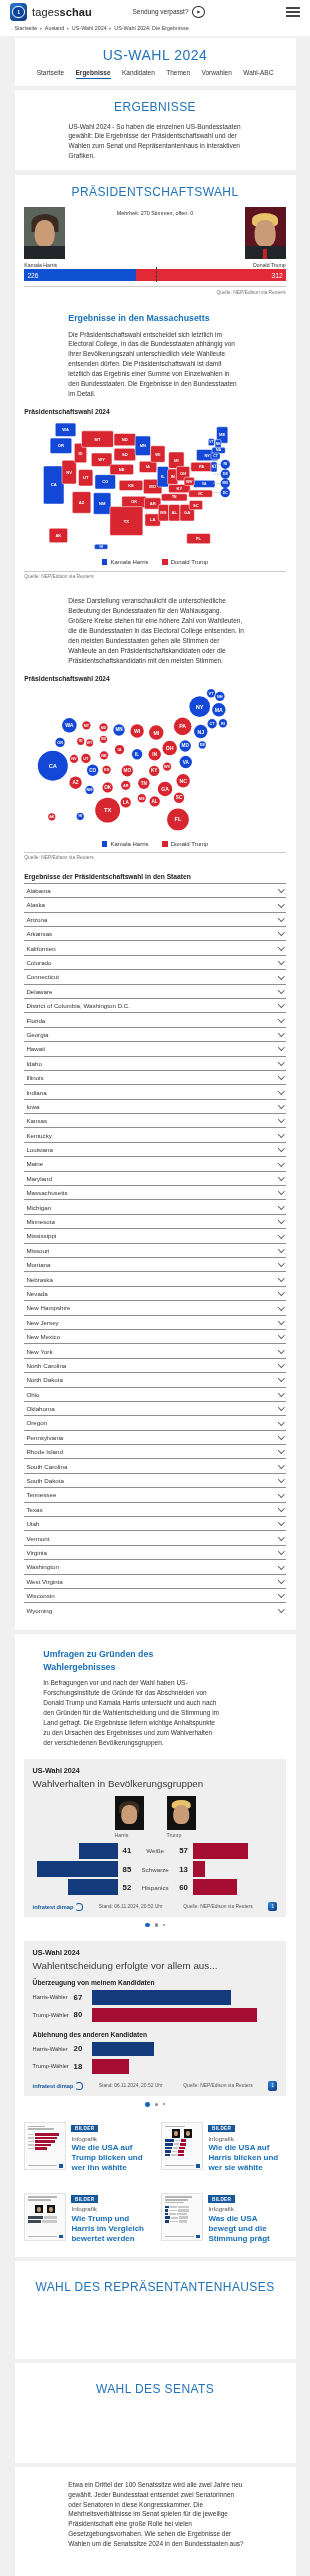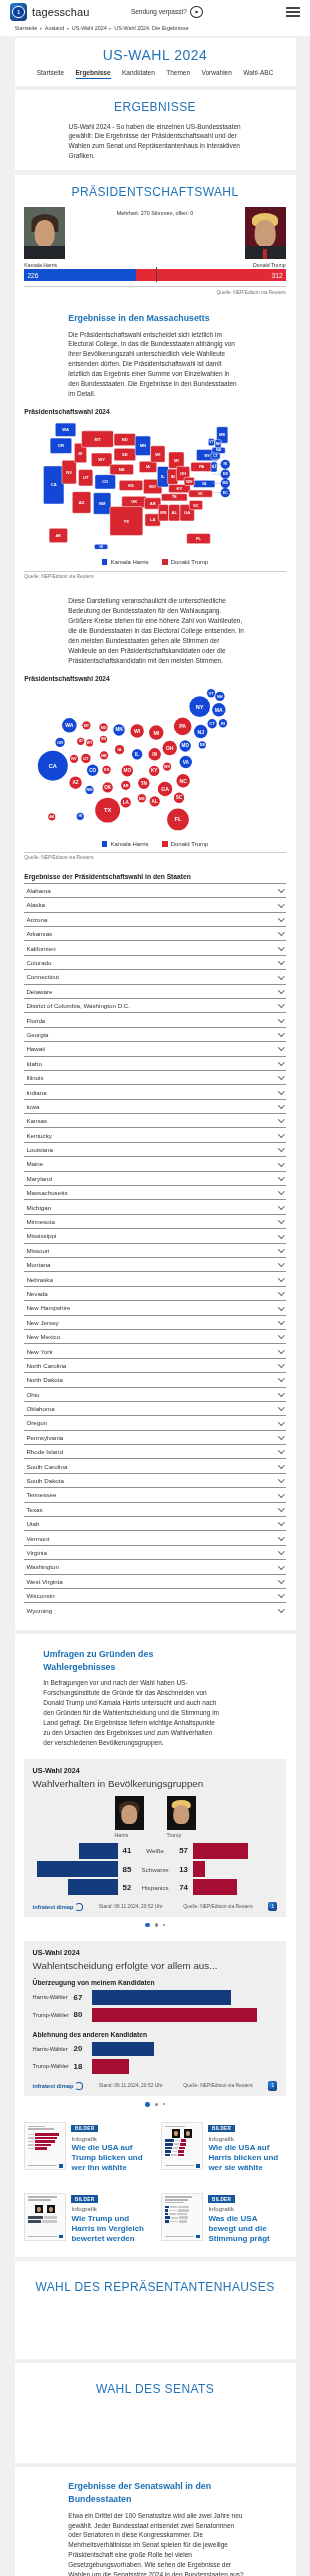--- a/index.html
+++ b/index.html
@@ -4,21 +4,21 @@
 <style>
   html,body{margin:0;padding:0;background:#f0f0f0;font-family:"Liberation Sans",sans-serif;color:#333;}
   body{width:310px;}
   .card{width:281px;margin:0 auto 4.1px;background:#fff;overflow:hidden;}
   
   .site-header{width:310px;background:#fff;margin-bottom:2.1px;}
   .hdr-top{display:flex;align-items:center;height:24px;padding:0 10.3px 0 9.8px;}
   .logo-box{width:17.6px;height:17.6px;border-radius:4.1px;background:radial-gradient(circle at 35% 30%,#2d86e0,#0a2f73);display:flex;align-items:center;justify-content:center;}
   .logo-ring{width:10.3px;height:10.3px;border-radius:50%;border:1px solid #fff;background:#0a3f9b;color:#fff;font-size:5.2px;font-weight:bold;display:flex;align-items:center;justify-content:center;}
   .brand{font-size:11px;color:#222;margin-left:4.7px;letter-spacing:0.1px;}
-  .brand b{font-weight:normal;}
+  .brand b{font-weight:bold;}
   .sendung{margin-left:auto;margin-right:auto;font-size:6.5px;color:#333;display:flex;align-items:center;gap:3.6px;}
   .play-circle{width:10.3px;height:10.3px;border-radius:50%;border:0.8px solid #222;display:inline-flex;align-items:center;justify-content:center;font-size:4.1px;color:#222;padding-left:0.5px;}
   .burger{width:13.4px;display:flex;flex-direction:column;gap:2.6px;margin-left:auto;}
   .burger span{height:1.3px;background:#444;border-radius:0.5px;}
   .breadcrumb{padding:1px 9.8px 5.2px 14.5px;font-size:5.4px;color:#444;}
   .bc-sep{color:#999;margin:0 2.6px;font-size:4.7px;}
   .bc-item{cursor:pointer;}
   
   .hero{padding:6.2px 0 7.2px;text-align:center;}
   .hero h1{margin:2.1px 0 0;font-size:14px;font-weight:500;color:#2273b8;letter-spacing:0.5px;}
@@ -898,21 +898,21 @@
           <div class="demo-right">
             <div class="bar-rep" style="width:12.4px"></div>
           </div>
         </div>
         <div class="demo-row">
           <div class="demo-left">
             <div class="bar-dem" style="width:50px"></div>
           </div>
           <div class="demo-val">52</div>
           <div class="demo-cat">Hispanics</div>
-          <div class="demo-val">74</div>
+          <div class="demo-val">60</div>
           <div class="demo-right">
             <div class="bar-rep" style="width:44px"></div>
           </div>
         </div>
       </div>
     <div class="ifooter">
       <span class="itd">
           <span>infratest dimap</span>
           <span class="arc"></span>
         </span>
@@ -1124,18 +1124,17 @@
   <h2 class="sec-title">WAHL DES REPRÄSENTANTENHAUSES</h2>
 </div>
 
 <div class="card big-sec" style="height:100px;">
   <h2 class="sec-title">WAHL DES SENATS</h2>
 </div>
 
 <div class="card sen-card">
   <div class="inner-pad">
     <div class="lead" style="margin-left:44px;width:178px;">
-      <h3 class="link-head">Ergebnisse der Senatswahl in den Bundesstaaten</h3>
       <p>Etwa ein Drittel der 100 Senatssitze wird alle zwei Jahre neu gewählt. Jeder Bundesstaat entsendet zwei Senatorinnen oder Senatoren in diese Kongresskammer. Die Mehrheitsverhältnisse im Senat spielen für die jeweilige Präsidentschaft eine große Rolle bei vielen Gesetzgebungsvorhaben. Wie sehen die Ergebnisse der Wahlen um die Senatssitze 2024 in den Bundesstaaten aus?</p>
     </div>
   </div>
 </div>
 
 
 </body></html>

